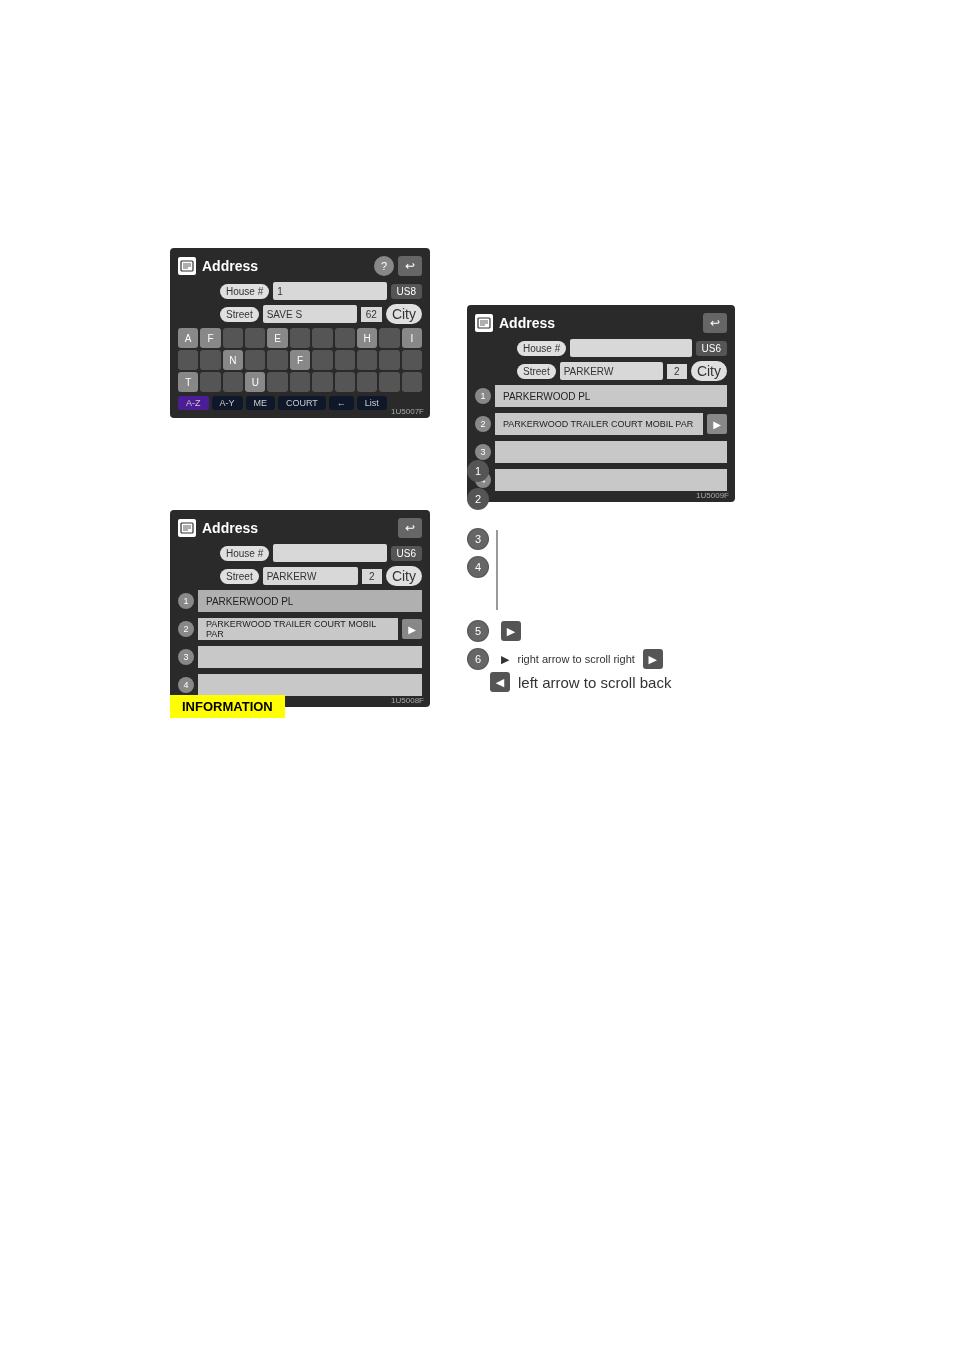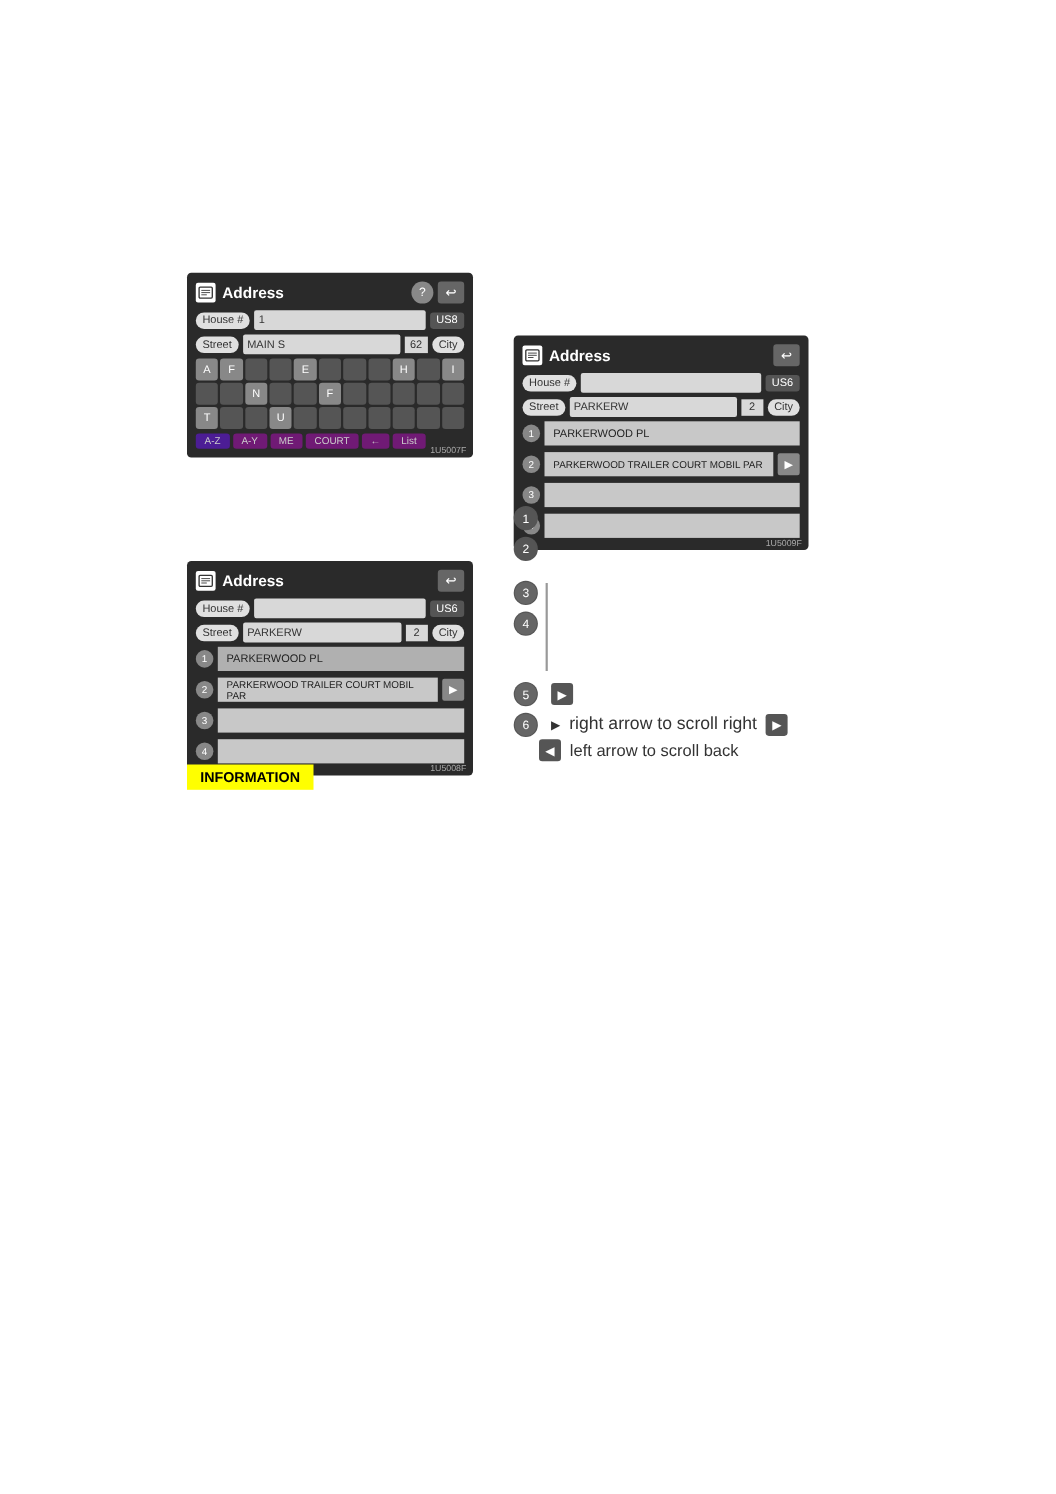--- a/index.html
+++ b/index.html
@@ -84,20 +84,21 @@
       color: #fff;
       font-size: 12px;
       cursor: pointer;
     }
 
     .input-row {
       display: flex;
       align-items: center;
       gap: 4px;
       margin-bottom: 4px;
+      margin-left: 42px;
     }
 
     .field-label {
       background: #e0e0e0;
       color: #333;
       padding: 2px 6px;
       border-radius: 10px;
       font-size: 10px;
       white-space: nowrap;
     }
@@ -121,21 +122,21 @@
       color: #333;
       min-width: 20px;
       text-align: center;
     }
 
     .city-btn {
       background: #e0e0e0;
       color: #333;
       padding: 2px 6px;
       border-radius: 10px;
-      font-size: 10px;
+      font-size: 14px;
       cursor: pointer;
     }
 
     .usX-btn {
       background: #555;
       color: #fff;
       padding: 2px 6px;
       border-radius: 3px;
       font-size: 10px;
       cursor: pointer;
@@ -171,21 +172,21 @@
     }
 
     .bottom-controls {
       display: flex;
       gap: 3px;
       margin-top: 4px;
       align-items: center;
     }
 
     .ctrl-btn {
-      background: #701a75;
+      background: #0f172a;
       color: #ccc;
       padding: 2px 8px;
       border-radius: 3px;
       font-size: 9px;
       cursor: pointer;
     }
 
     .ctrl-btn.active {
       background: #4c1d95;
     }
@@ -316,21 +317,21 @@
       <div class="field-label">House #</div>
       <div class="field-input">
         <span>1</span>
       </div>
       <div class="usX-btn">US8</div>
     </div>
 
     <div class="input-row">
       <div class="field-label">Street</div>
       <div class="field-input">
-        <span>MAIN S</span>
+        <span>SAVE S</span>
       </div>
       <div class="field-value-right">62</div>
       <div class="city-btn">City</div>
     </div>
 
     <div class="keyboard-area">
       <div class="key-row">
         <div class="key">A</div>
         <div class="key">F</div>
         <div class="key dark"></div>
@@ -540,21 +541,21 @@
   </div>
 
   <div style="position:absolute; left:467px; top:648px; display:flex; gap:8px; align-items:center;">
     <div class="circle-icon" style="position:relative; width:22px; height:22px;">
       <svg viewBox="0 0 22 22" width="22" height="22">
         <circle cx="11" cy="11" r="10" fill="#666"></circle>
         <text x="11" y="15" text-anchor="middle" fill="white" font-size="11" font-family="Arial">6</text>
       </svg>
     </div>
     <span style="font-size:11px; color:#333; margin-left:4px;">▶</span>
-    <span style="font-size:16px; color:#333;">right arrow to scroll right</span>
+    <span style="font-size:11px; color:#333;">right arrow to scroll right</span>
     <div class="arrow-icon">▶</div>
   </div>
 
   <div style="position:absolute; left:490px; top:672px; display:flex; gap:8px; align-items:center;">
     <div class="arrow-icon">◀</div>
     <span style="font-size:15px; color:#333;">left arrow to scroll back</span>
   </div>
 
 </div>
 

